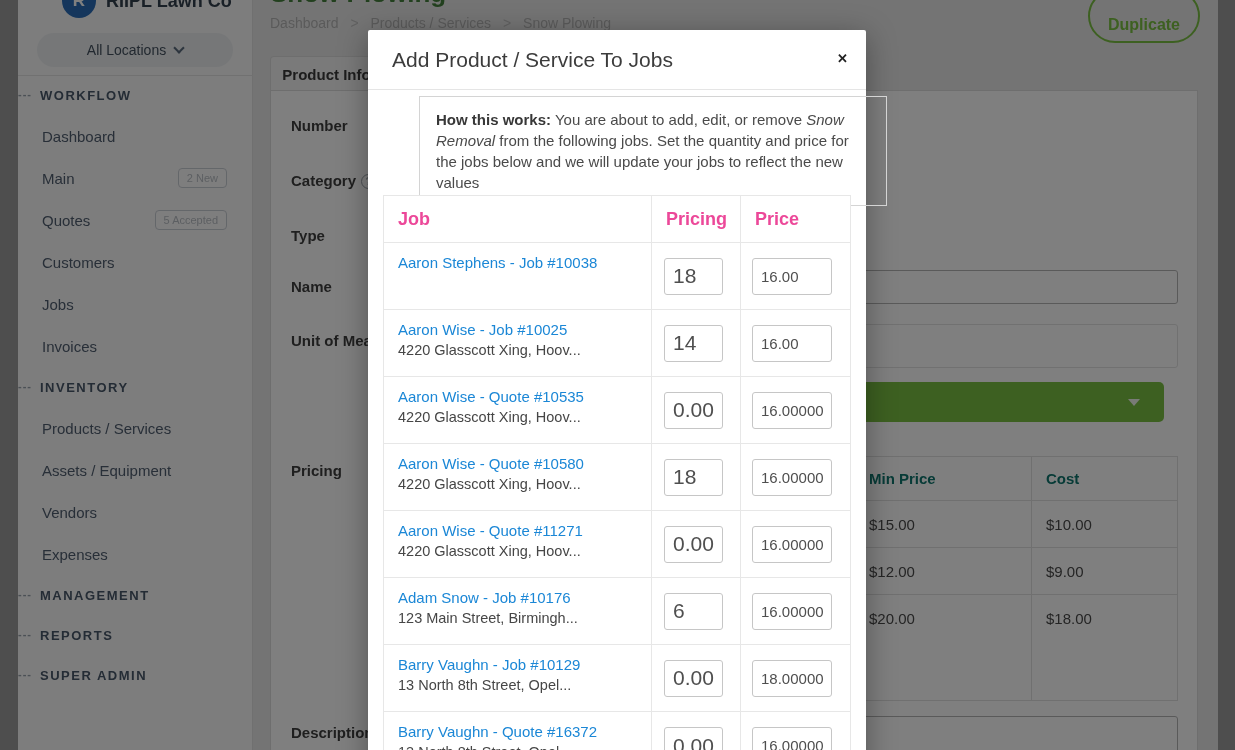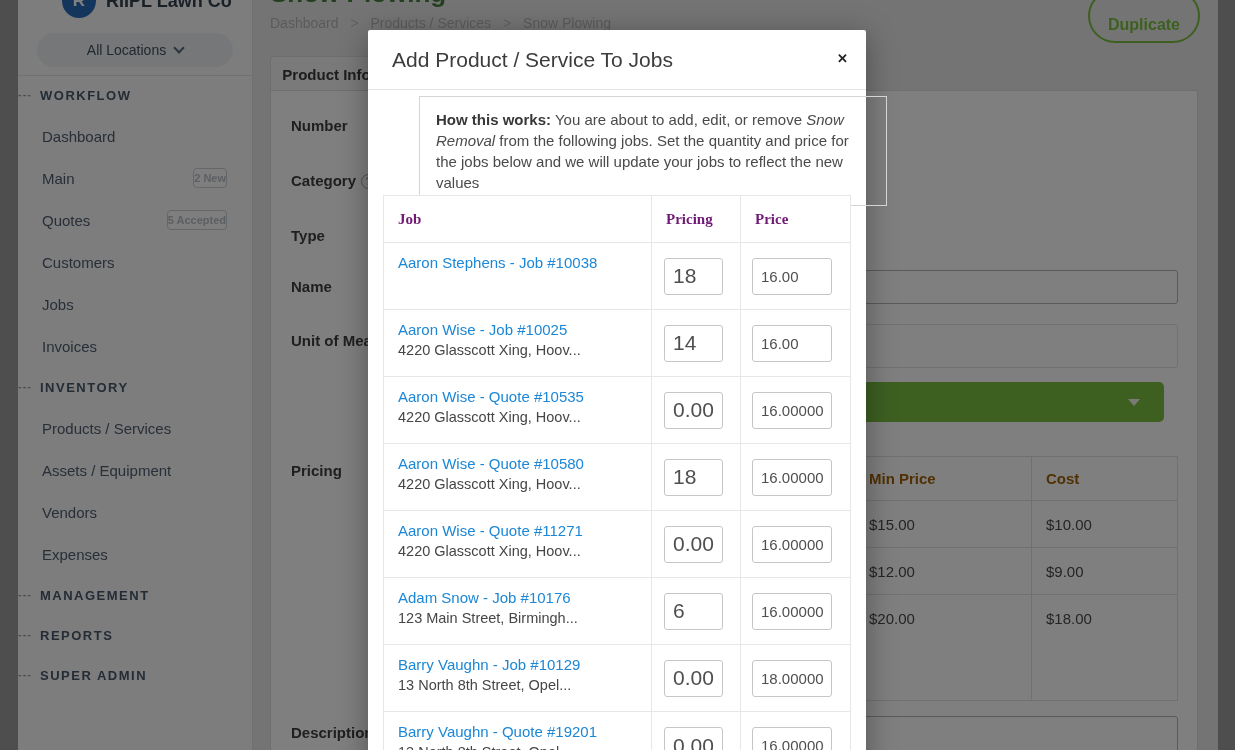--- a/index.html
+++ b/index.html
@@ -26,21 +26,21 @@
   #sidebar-nav { position:absolute; left:0; top:75px; width:235px; }
   .nav-section { position:relative; height:40px; display:flex; align-items:center;
                  padding-left:22px; font-size:13px; font-weight:bold; letter-spacing:1.5px;
                  color:#49586a; }
   .section-dashes { position:absolute; left:0; top:50%; transform:translateY(-60%);
                     font-size:11px; letter-spacing:1px; color:#96a0ab; font-weight:bold; }
   .nav-item { position:relative; height:42px; display:flex; align-items:center;
               padding-left:24px; font-size:15px; color:#505e70; cursor:pointer; }
   .nav-badge { position:absolute; right:26px; top:50%; transform:translateY(-50%);
                font-size:11px; color:#b9bec4; border:1px solid #c9ced4; border-radius:4px;
-               padding:3px 0; font-weight:bold; background:#fdfdfd; }
+               padding:3px 8px; font-weight:normal; background:#fdfdfd; }
 
   
   #main { position:absolute; left:253px; top:0; width:965px; height:750px; background:#e9e9e9; }
   #page-title { position:absolute; left:17px; top:-22px; font-size:26px; font-weight:bold; color:#45803d; }
   #breadcrumb { position:absolute; left:17px; top:15px; font-size:14px; color:#b5b5b5; }
   #breadcrumb .sep { margin:0 8px; color:#c2c2c2; }
   #duplicate-btn { position:absolute; left:835px; top:-11px; width:112px; height:54px;
                    border:2px solid #7bc143; border-radius:27px; background:transparent;
                    color:#7bc143; font-size:16px; font-weight:bold; font-family:inherit;
                    padding-top:18px; cursor:pointer; }
@@ -64,21 +64,21 @@
   #green-caret { position:absolute; right:24px; top:17px; width:0; height:0;
                  border-left:6px solid transparent; border-right:6px solid transparent;
                  border-top:7px solid #f2f6ee; }
   #pricing-table { position:absolute; left:370px; top:365px; width:537px;
                    border:1px solid #e0e0e0; font-size:15px; color:#4a4a4a; background:#fff; }
   .prow { display:grid; grid-template-columns:213px 177px 146px; border-bottom:1px solid #e0e0e0; }
   .prow:last-child { border-bottom:none; }
   .pcell { padding:0 14px; display:flex; align-items:center; height:46px;
            border-right:1px solid #e0e0e0; }
   .pcell:last-child { border-right:none; }
-  .prow.phead .pcell { height:43px; font-weight:bold; color:#a16207; }
+  .prow.phead .pcell { height:43px; font-weight:bold; color:#0f766e; }
   .prow.pfoot .pcell { height:59px; }
   #description-box { position:absolute; left:113px; top:625px; width:794px; height:120px;
                      border:1px solid #b5b5b5; border-radius:3px; background:#fff;
                      font-family:inherit; font-size:15px; padding:8px 10px; resize:none; }
 
   
   #overlay { position:absolute; inset:0; background:rgba(0,0,0,0.5); z-index:10; }
   #modal { position:absolute; left:368px; top:30px; width:498px; height:760px; background:#fff;
            z-index:20; border-radius:2px; box-shadow:0 6px 30px rgba(0,0,0,0.35); }
   #modal-header { position:relative; height:60px; border-bottom:1px solid #e5e5e5;
@@ -90,22 +90,22 @@
               padding:12px 16px; font-size:15px; line-height:21px; color:#4a4a4a;margin-left:36px; }
   #info-box b { color:#383838; }
   #info-box i { }
   #mtable { position:absolute; left:15px; top:165px; width:468px; border:1px solid #e7e7e7;
             background:#fff; }
   .mrow { display:grid; grid-template-columns:268px 89px 111px; border-bottom:1px solid #e7e7e7; }
   .mrow:last-child { border-bottom:none; }
   .mcell { border-right:1px solid #e7e7e7; }
   .mcell:last-child { border-right:none; }
   .mrow.mhead { height:47px; }
-  .mrow.mhead .mcell { display:flex; align-items:center; padding-left:14px; font-size:15px;
-                       font-weight:bold; color:#701a75;font-family:Liberation Serif, serif; }
+  .mrow.mhead .mcell { display:flex; align-items:center; padding-left:14px; font-size:18px;
+                       font-weight:bold; color:#ec4899; }
   .mrow.mdata { height:67px; }
   .mcell.job { padding:11px 4px 0 14px; }
   .joblink { display:block; font-size:15px; color:#1b87d6; text-decoration:none;
              white-space:nowrap; overflow:hidden; }
   .jobaddr { font-size:14.5px; color:#464646; margin-top:4px; white-space:nowrap; overflow:hidden; }
   .mcell.qty, .mcell.price { display:flex; align-items:center; }
   .qinput { margin-left:12px; width:59px; height:37px; border:1px solid #c6c6c6; border-radius:3px;
             padding:0 8px; font-size:21px; color:#4f4f4f; font-family:inherit; }
   .pinput { margin-left:11px; width:80px; height:37px; border:1px solid #c6c6c6; border-radius:3px;
             padding:0 8px; font-size:15px; color:#4f4f4f; font-family:inherit; }
@@ -358,21 +358,21 @@
     </div>
     <div class="mcell qty">
       <input class="qinput" value="0.00" style="">
     </div>
     <div class="mcell price">
       <input class="pinput" value="18.000000" style="">
     </div>
   </div>
         <div class="mrow mdata">
     <div class="mcell job">
-      <a href="#" class="joblink">Barry Vaughn - Quote #19201</a>
+      <a href="#" class="joblink">Barry Vaughn - Quote #16372</a>
       <div class="jobaddr">13 North 8th Street, Opel...</div>
     </div>
     <div class="mcell qty">
       <input class="qinput" value="0.00" style="">
     </div>
     <div class="mcell price">
       <input class="pinput" value="16.000000" style="">
     </div>
   </div>
       </div>

